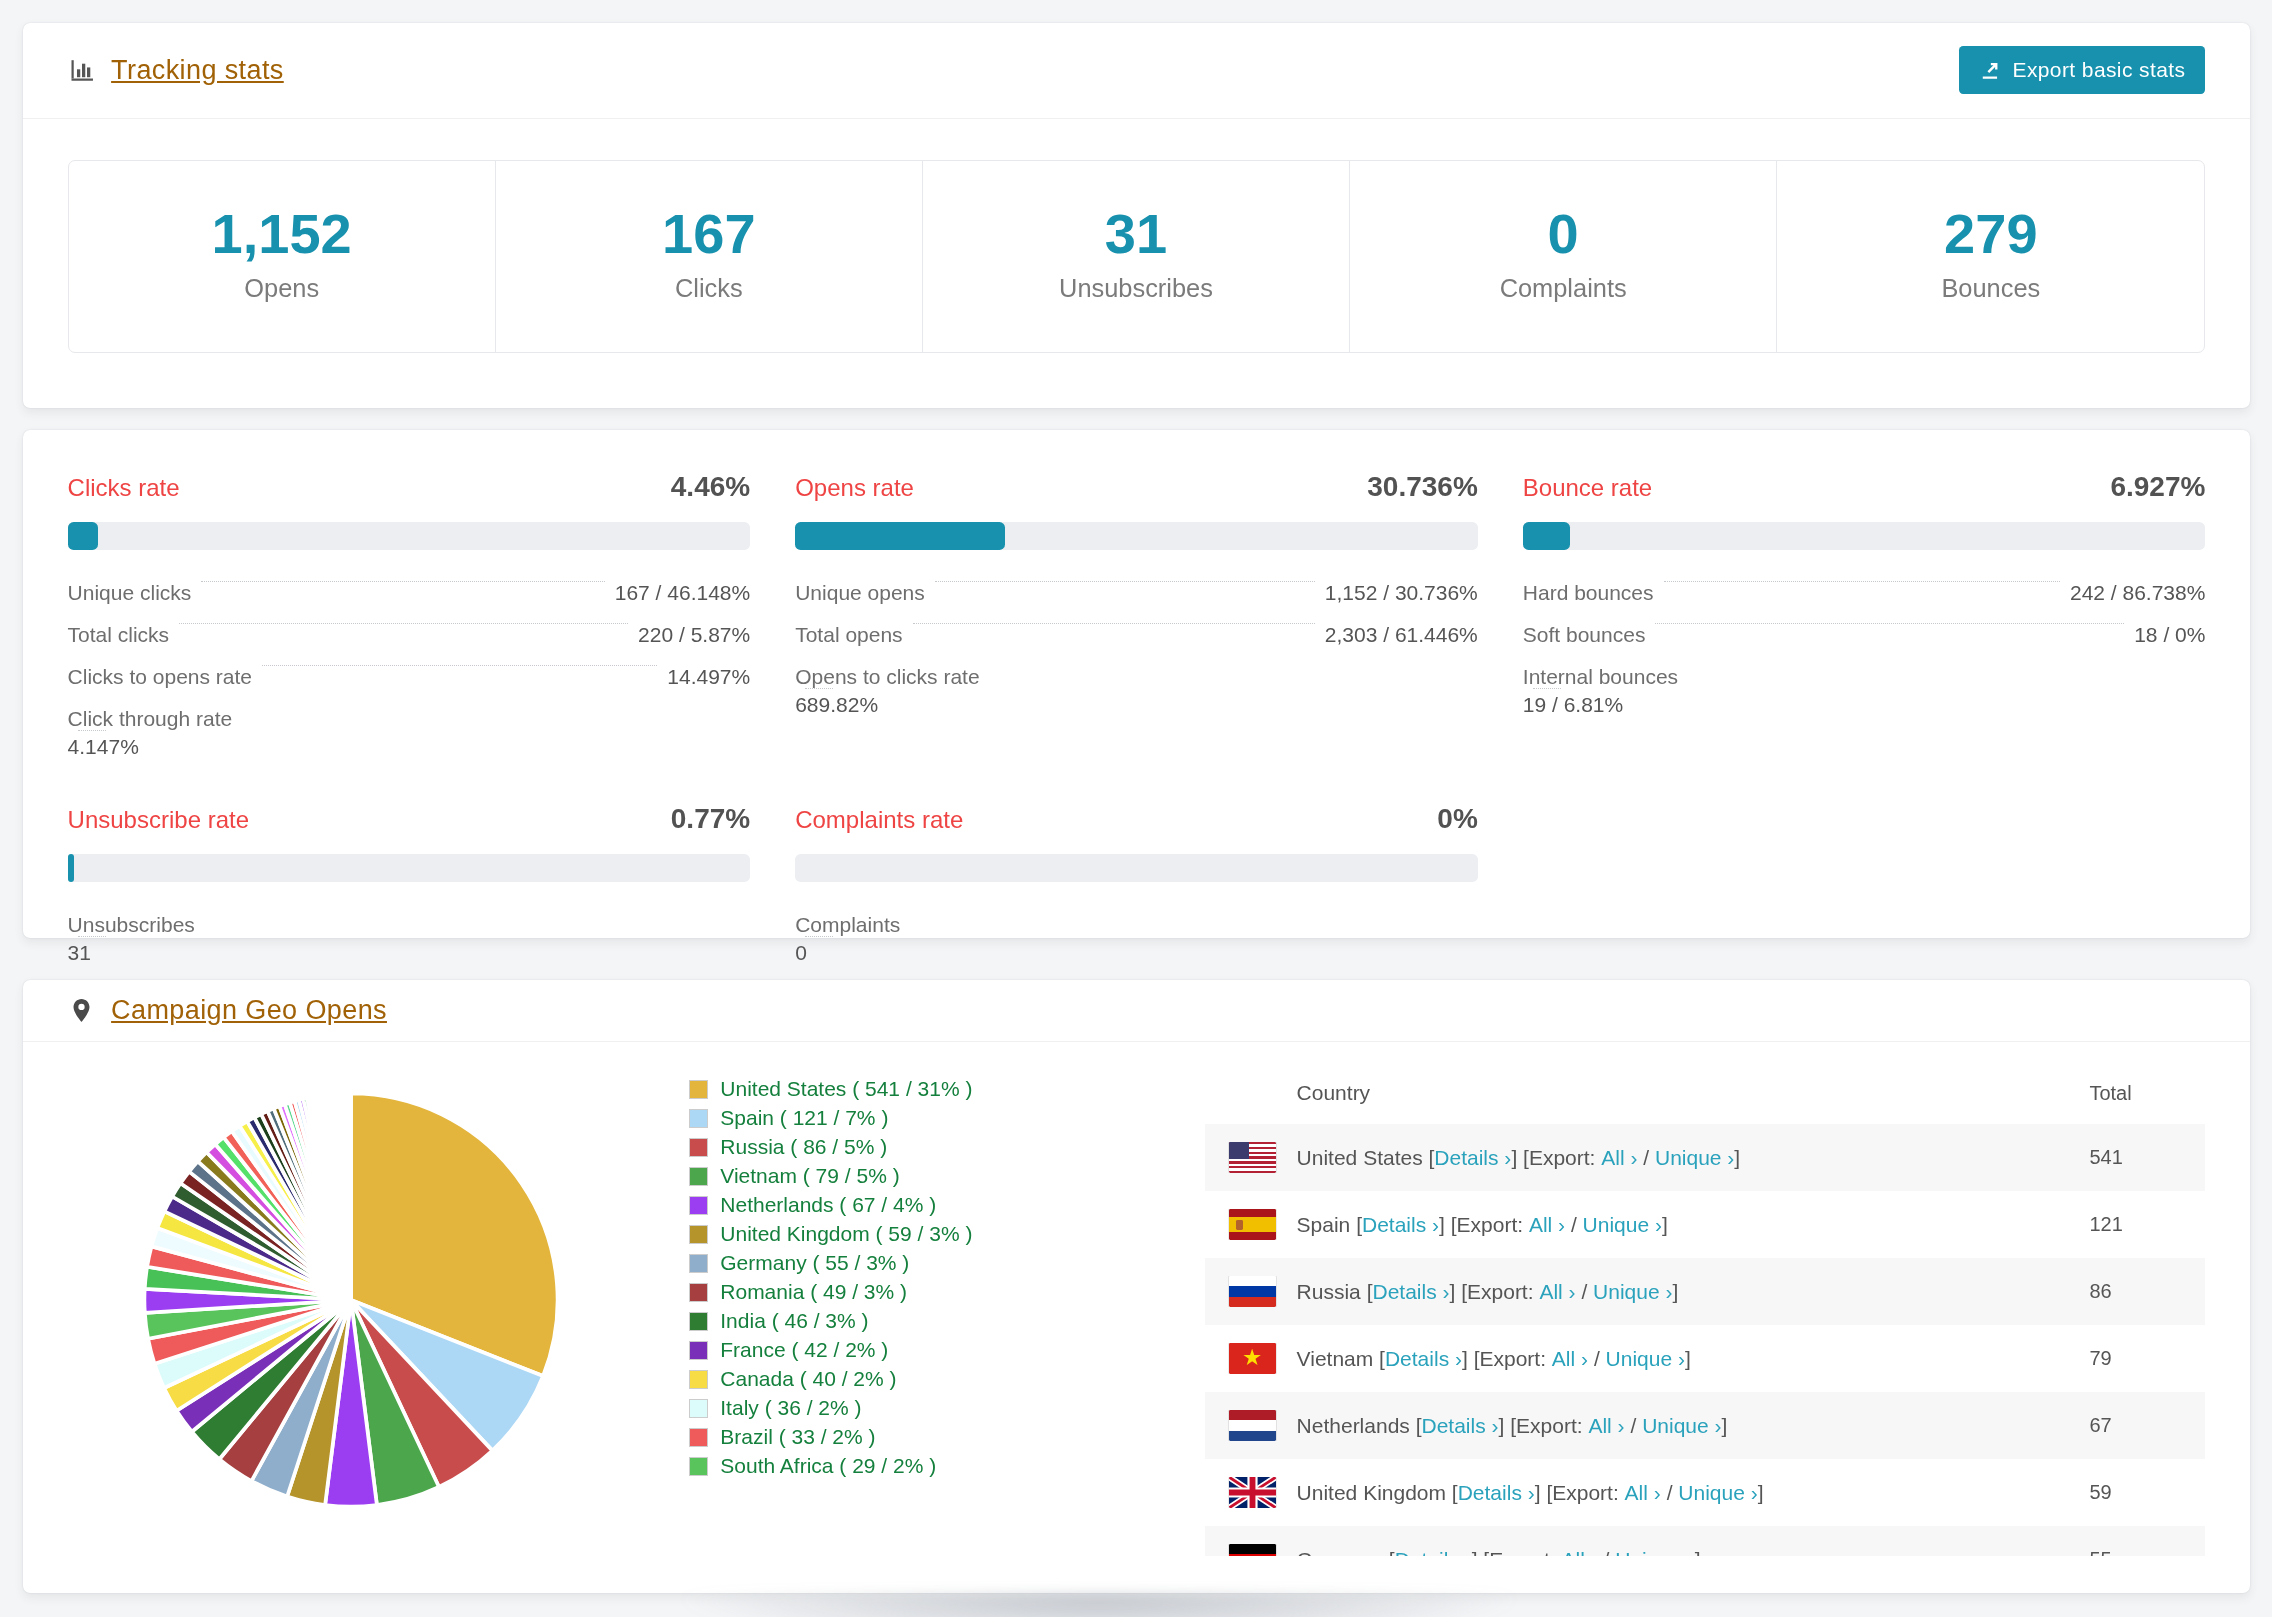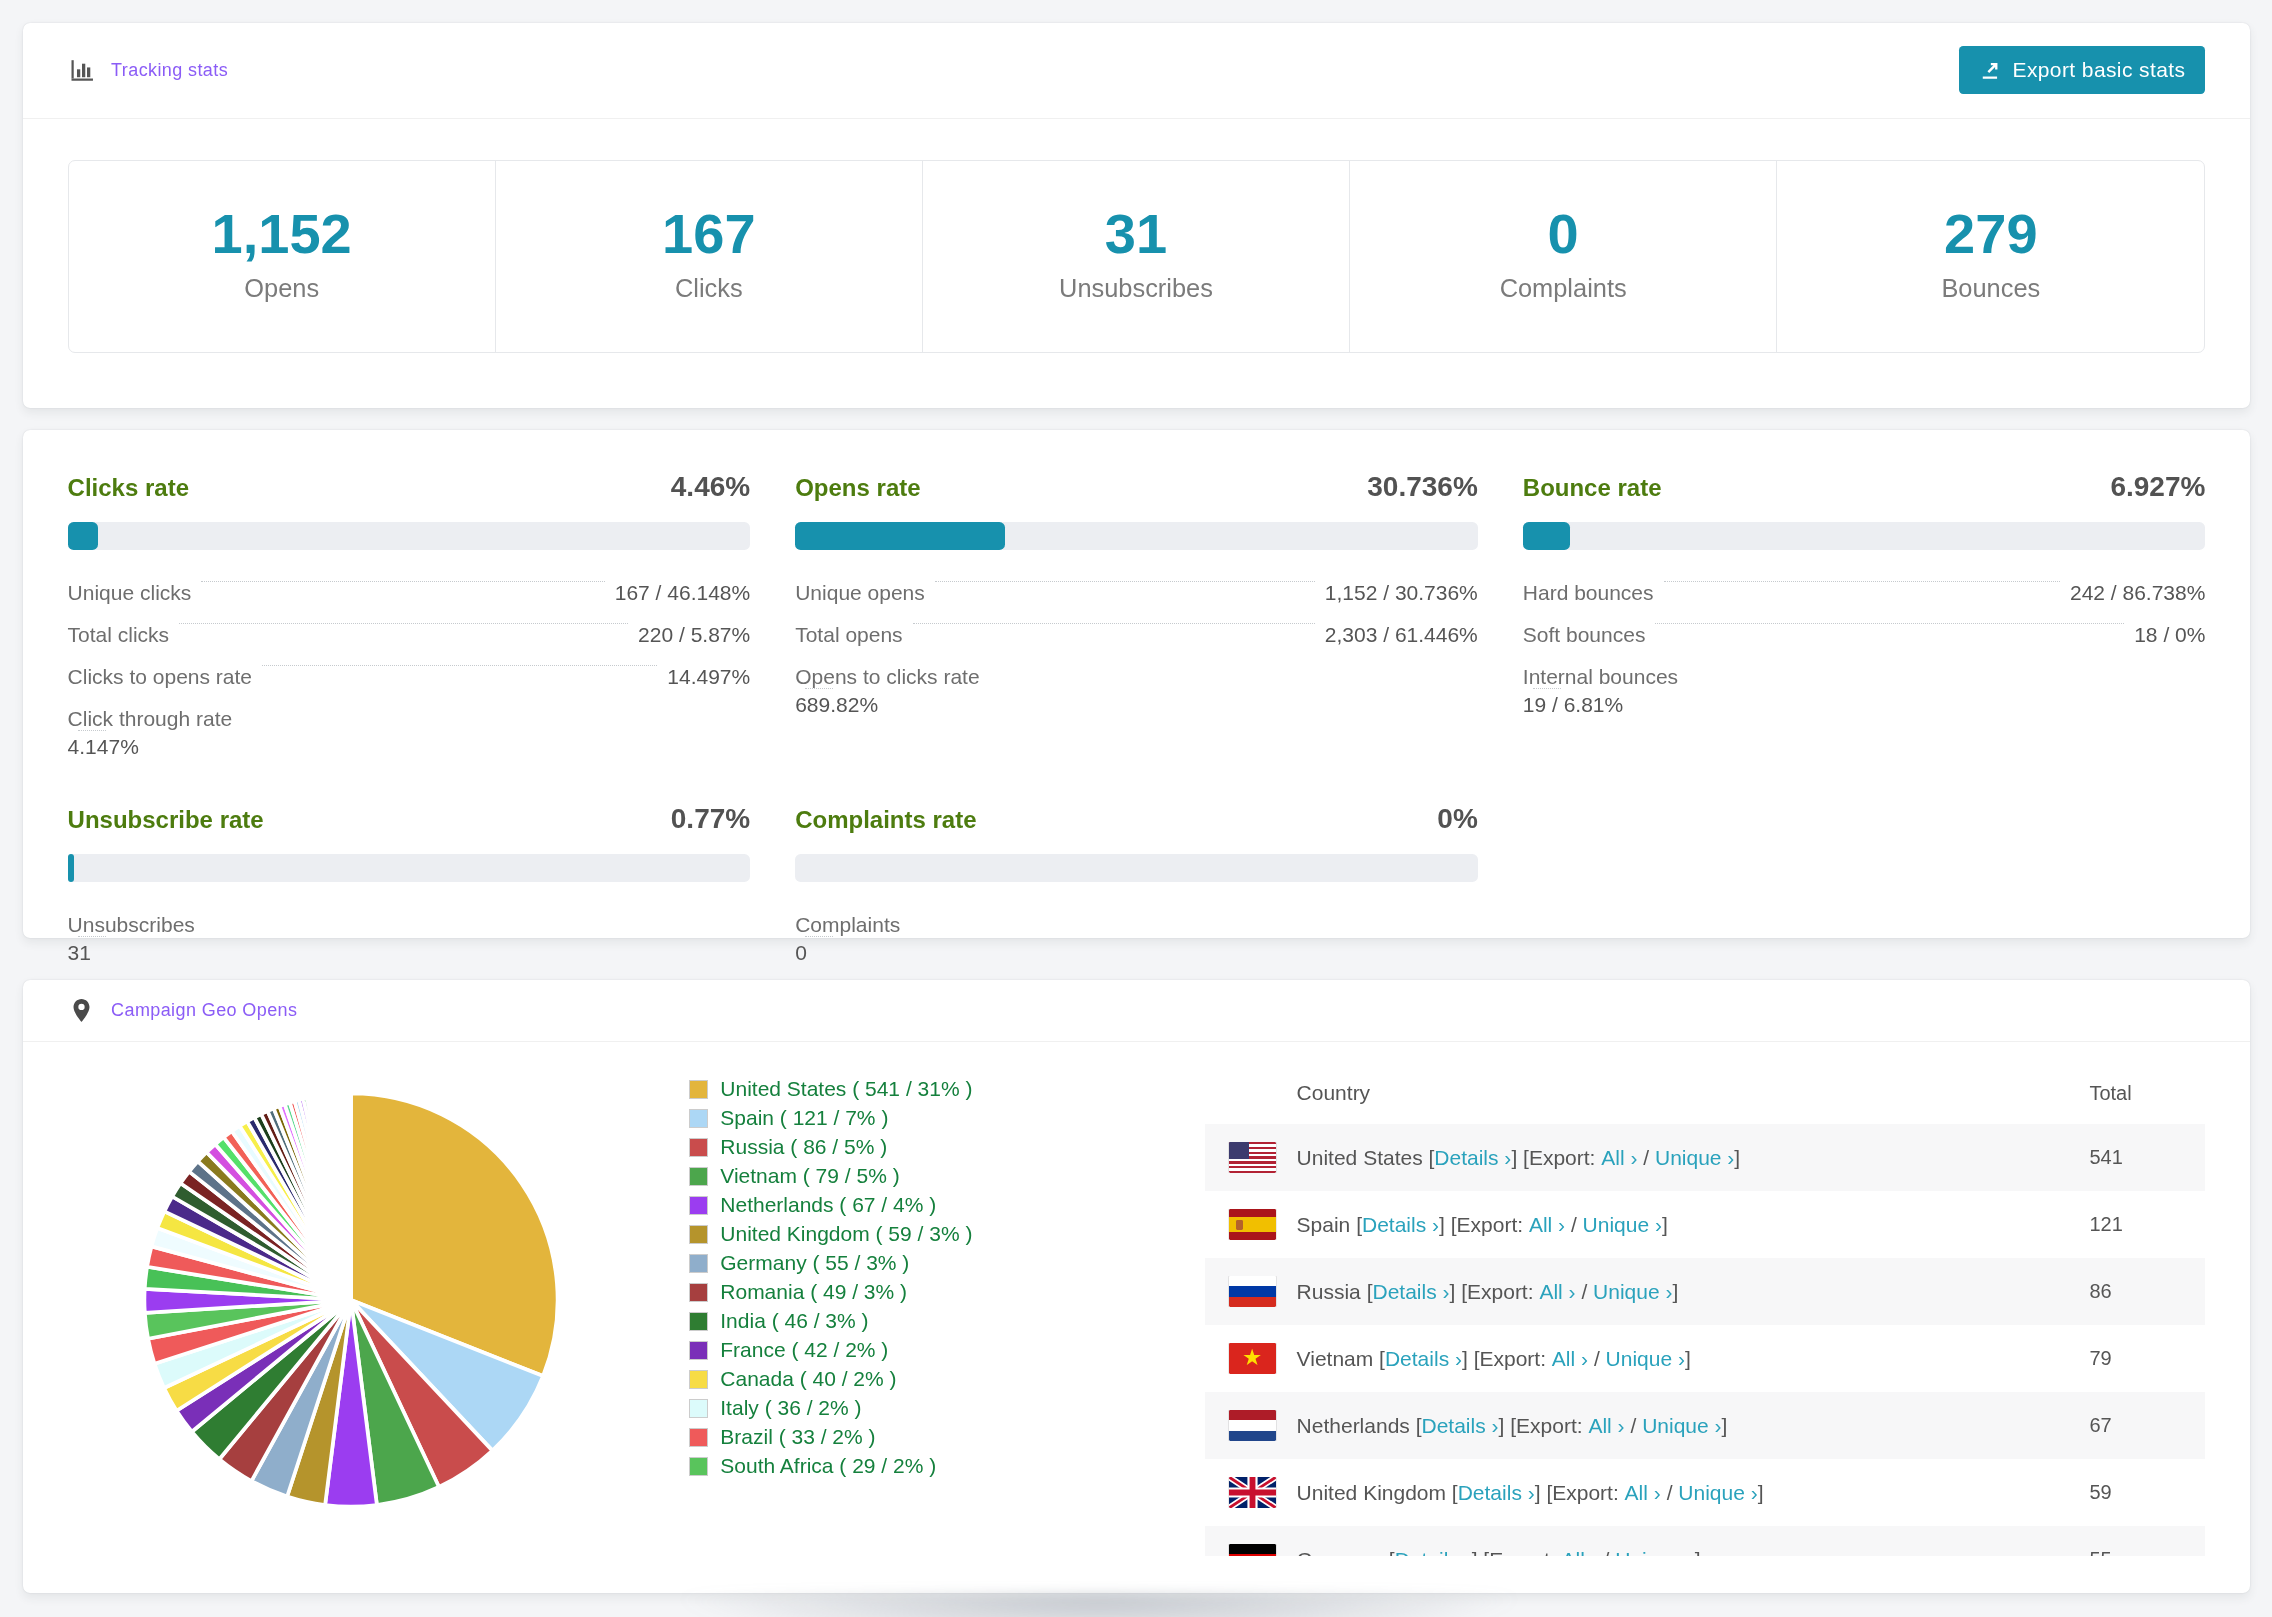--- a/index.html
+++ b/index.html
@@ -19,21 +19,21 @@
     box-shadow:0 0 1.4px rgba(50,60,70,.18), 0 4.2px 10px rgba(50,60,70,.08);
   }
 
   
   .card-head {
     height:96px; padding:0 45px;
     display:flex; align-items:center; justify-content:space-between;
     border-bottom:1.4px solid #f0f0f0;
   }
   .head-left { display:flex; align-items:center; gap:15.5px; }
-  .card-title { font-size:18px; font-weight:500; color:#8b5cf6; letter-spacing:0.4px; }
+  .card-title { font-size:27px; font-weight:500; color:#a16207; letter-spacing:0.4px;text-decoration:underline; }
   .head-icon { width:28px; height:28px; display:inline-flex; }
   .btn-export {
     display:flex; align-items:center; gap:11.3px;
     background:#1791ad; color:#fff; border:none; cursor:pointer;
     height:48px; padding:0 20px; border-radius:4.2px;
     font-size:21px; font-family:inherit; letter-spacing:0.4px;
   }
   .stats-box {
     margin:41px 45px 0;
     border:1.4px solid #e6e8eb; border-radius:7px;
@@ -44,21 +44,21 @@
   .stat:last-child { border-right:none; }
   .stat-value { font-size:56px; font-weight:700; color:#1791ad; line-height:1; }
   .stat-label { margin-top:12.7px; font-size:25.4px; color:#7b7b7b; }
 
   .card-tracking { height:385px; }
 
   
   .card-rates { margin-top:22.6px; height:508px; padding:41px 45px; }
   #rates-grid { display:grid; grid-template-columns:repeat(3,1fr); column-gap:45px; row-gap:45px; }
   .rate-head { display:flex; justify-content:space-between; align-items:baseline; }
-  .rate-title { font-size:24px; font-weight:700; color:#4d7c0f; }
+  .rate-title { font-size:24px; font-weight:400; color:#ef4444; }
   .rate-value { font-size:28px; font-weight:700; color:#525252; }
   .rate-bar { margin-top:18.4px; height:28px; background:#eceef2; border-radius:5.6px; position:relative; }
   .rate-fill { position:absolute; left:0; top:0; bottom:0; background:#1791ad; border-radius:5.6px; }
   .rate-rows { margin-top:31px; }
   .rate-row { display:flex; align-items:flex-start; margin-bottom:19px; font-size:21px; line-height:1.1; }
   .rate-row:last-child { margin-bottom:0;flex-direction:column; }
   .rate-row-label { color:#6e6e6e; white-space:nowrap; }
   .leader { flex:1; border-bottom:1.4px dotted #c6cace; margin:0 10px 4.2px; min-width:28px; }
   .rate-row-value { color:#555; white-space:nowrap; }
 

